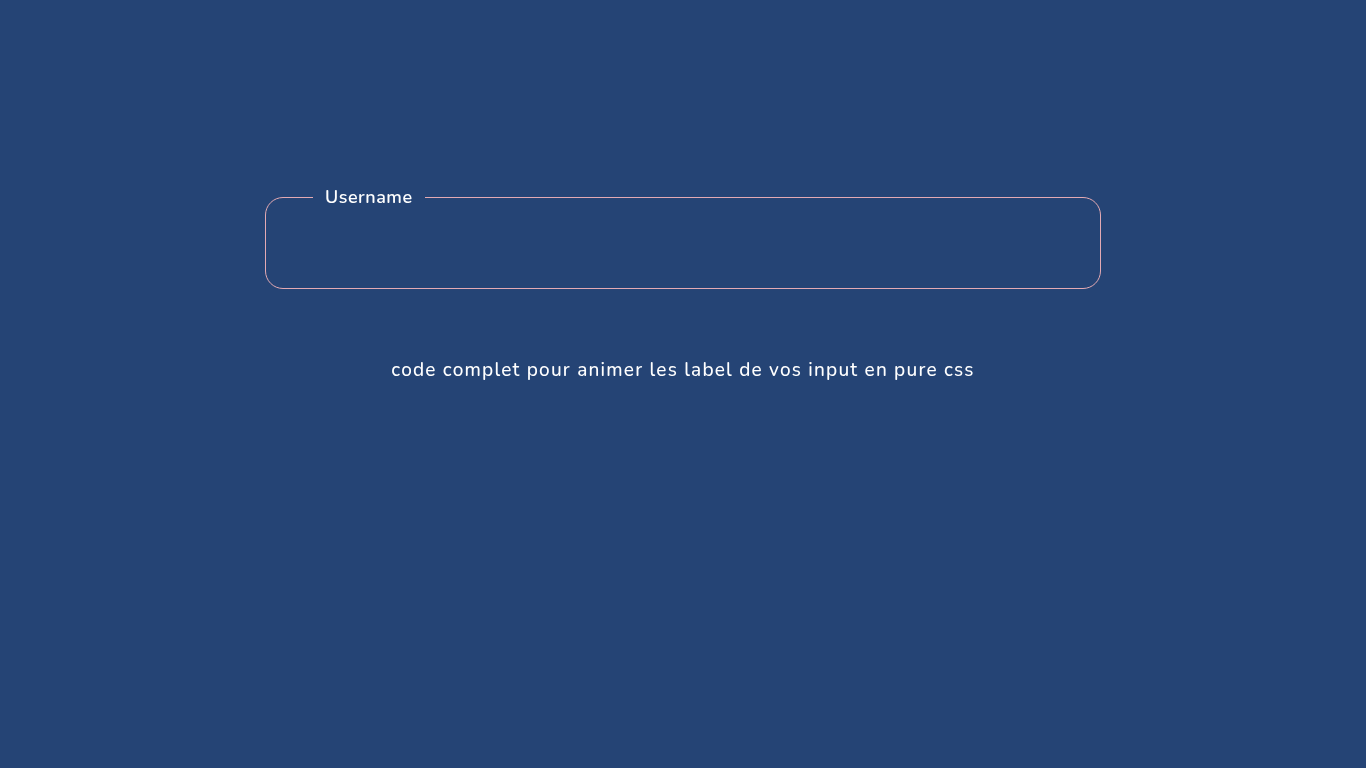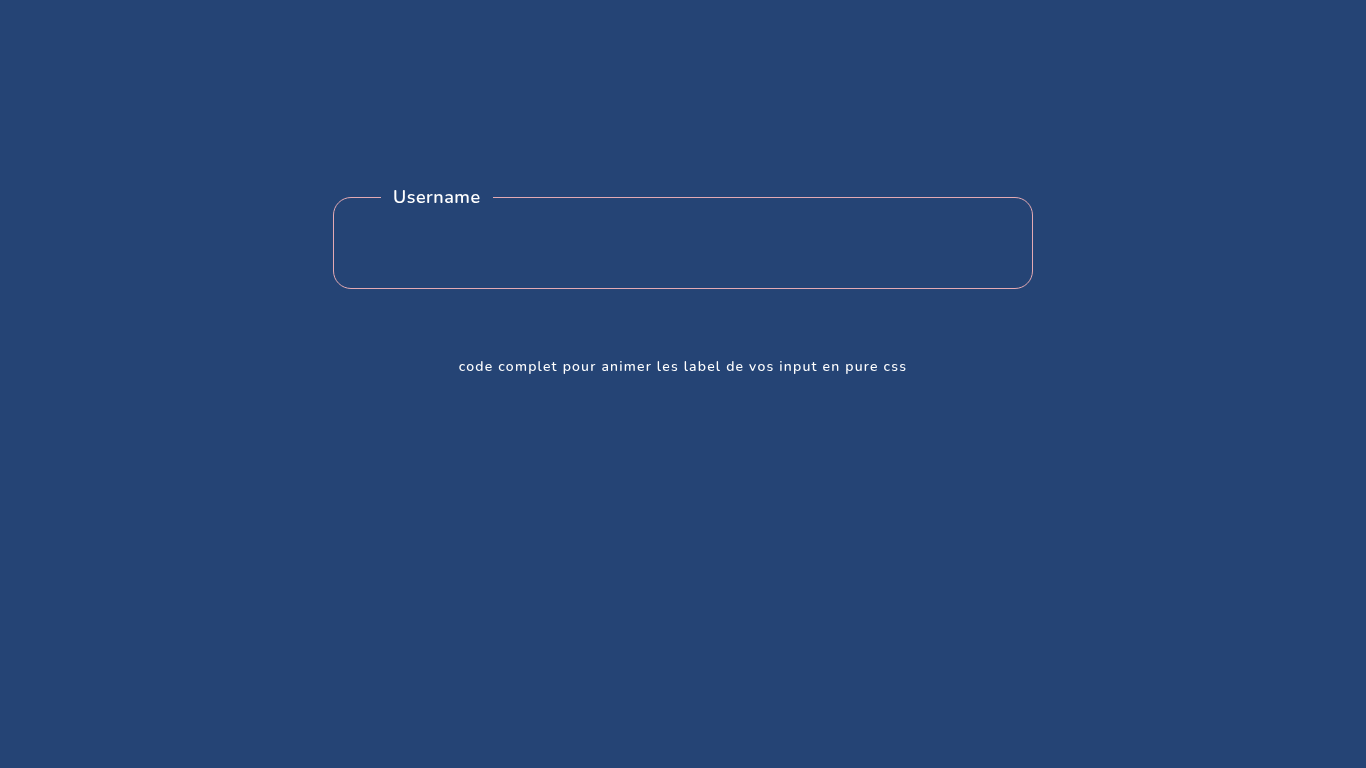--- a/index.html
+++ b/index.html
@@ -25,21 +25,21 @@
     letter-spacing: 2px;
     line-height: 1.05;
     font-size: 78px;
   }
   .title-line {
     display: block;
     text-transform: uppercase;
   }
   .field-wrap {
     position: relative;
-    width: 700px;
+    width: 836px;
     margin-top: 42px;
   }
   .field-box {
     position: relative;
     width: 100%;
     height: 92px;
     border: 1.5px solid #e4aab3;
     border-radius: 18px;
     box-sizing: border-box;
     background: transparent;
@@ -64,21 +64,21 @@
     left: 48px;
     padding: 0 12px;
     background: #254475;
     color: #ffffff;
     font-size: 18px;
     font-weight: 600;
     letter-spacing: 0.5px;
   }
   .subtitle {
     margin-top: 68px;
-    font-size: 14px;
+    font-size: 19px;
     letter-spacing: 1.2px;
     font-weight: 500;
     text-align: center;
     color: #ffffff;
   }
 </style>
 </head>
 <body>
 
 <div class="title-block">

